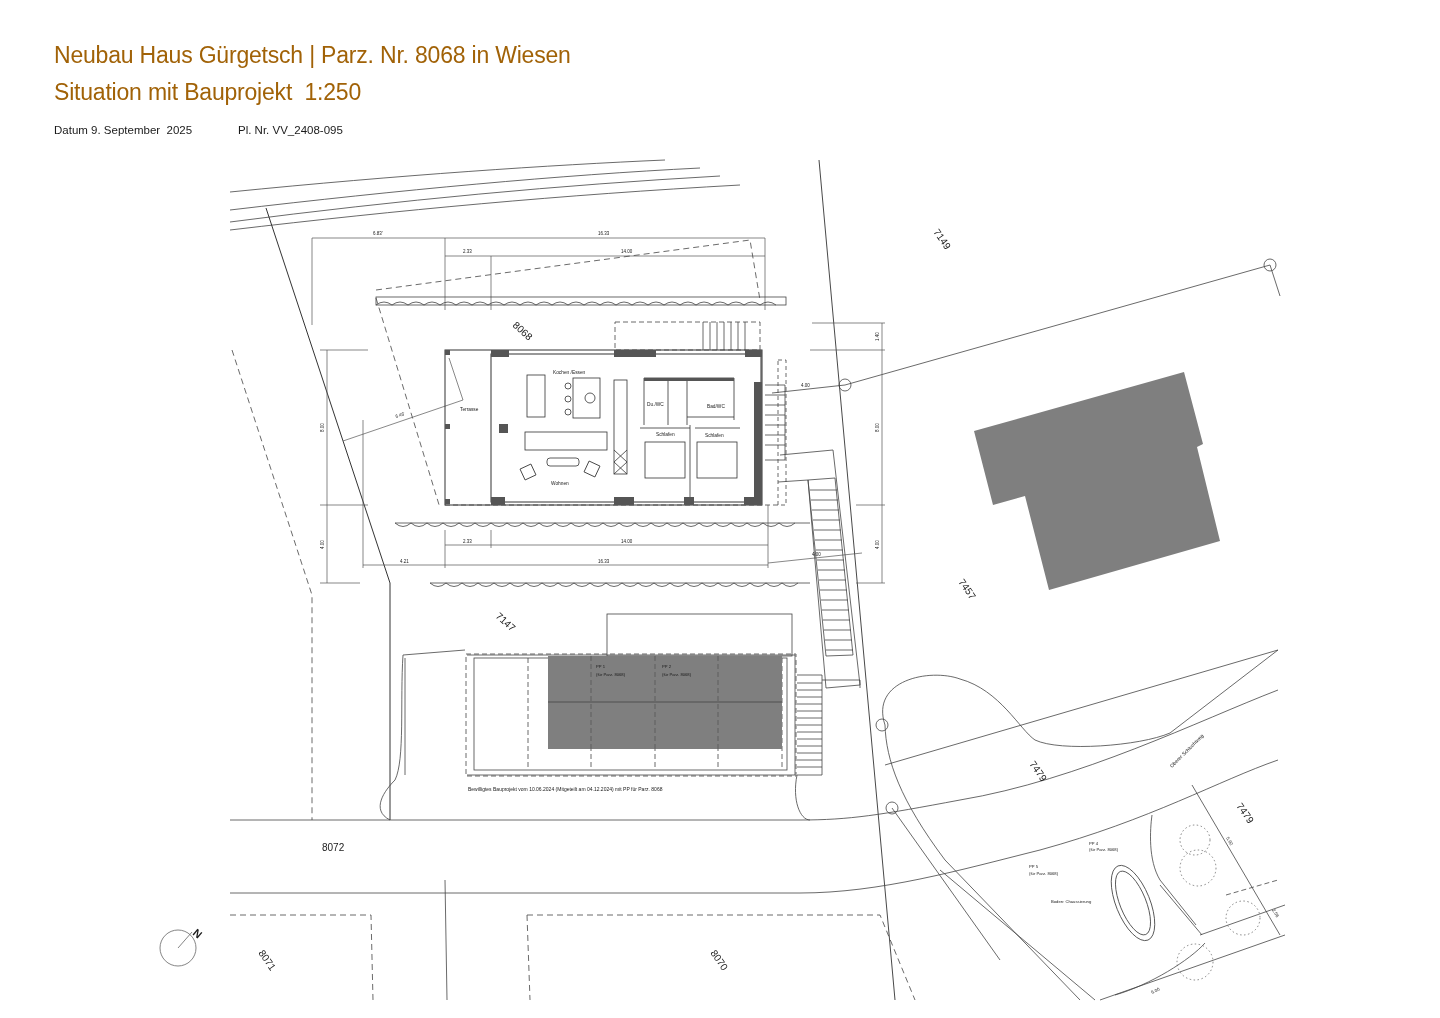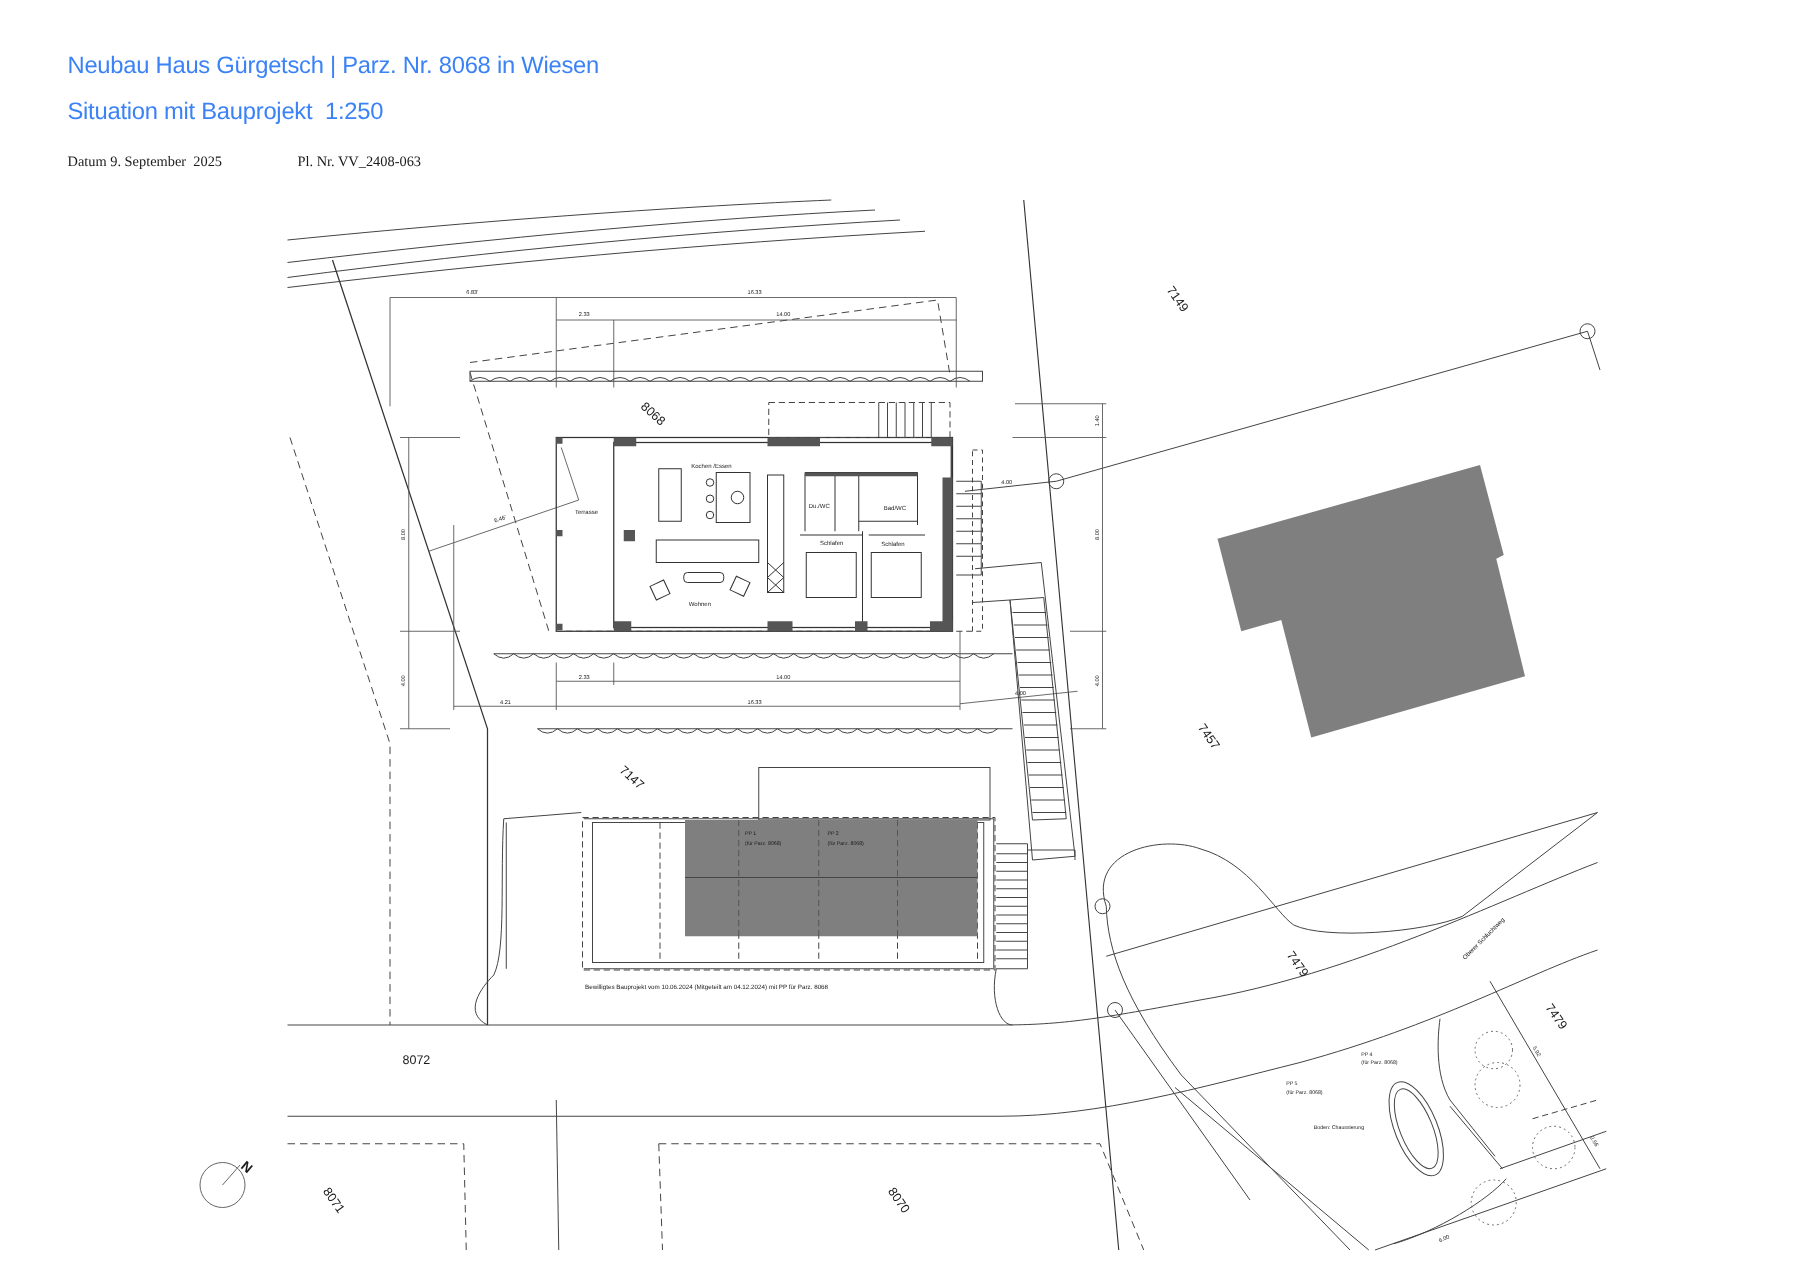--- a/index.html
+++ b/index.html
@@ -1,32 +1,32 @@
 <!DOCTYPE html>
 <html><head>
 <meta charset="utf-8">
 <style>
   html, body { margin: 0; padding: 0; background: #ffffff; }
   body { width: 1440px; height: 1018px; position: relative; overflow: hidden; font-family: "Liberation Sans", sans-serif; color: #1a1a1a; }
-  .title { position: absolute; left: 54px; font-size: 19px; letter-spacing: -0.2px; color: #3b82f6; white-space: pre; }
+  .title { position: absolute; left: 54px; font-size: 23px; letter-spacing: -0.2px; color: #a16207; white-space: pre; }
   .t1 { top: 42px; }
   .t2 { top: 79px; }
-  .meta { position: absolute; top: 124px; font-size: 11.5px; color: #1a1a1a; white-space: pre; font-family: Liberation Serif, serif; }
+  .meta { position: absolute; top: 124px; font-size: 11.5px; color: #1a1a1a; white-space: pre; }
   .m1 { left: 54px; }
   .m2 { left: 238px; }
   svg#plan { position: absolute; left: 0; top: 0; }
   svg text { font-family: "Liberation Sans", sans-serif; fill: #1a1a1a; }
 </style>
 </head>
 <body>
 
 <div class="title t1">Neubau Haus Gürgetsch | Parz. Nr. 8068 in Wiesen</div>
 <div class="title t2">Situation mit Bauprojekt  1:250</div>
 <div class="meta m1">Datum 9. September  2025</div>
-<div class="meta m2">Pl. Nr. VV_2408-063</div>
+<div class="meta m2">Pl. Nr. VV_2408-095</div>
 
 <svg id="plan" width="1440" height="1018" viewBox="0 0 1440 1018" xmlns="http://www.w3.org/2000/svg">
   <g fill="none" stroke="#444" stroke-width="0.8">
 
     <g>
       <path d="M230,192 C400,175 550,165 665,160"></path>
       <path d="M230,210 C400,190 560,175 700,168"></path>
       <path d="M230,222 C400,200 560,185 720,176"></path>
       <path d="M230,230 C400,210 560,195 740,185"></path>
     </g>

